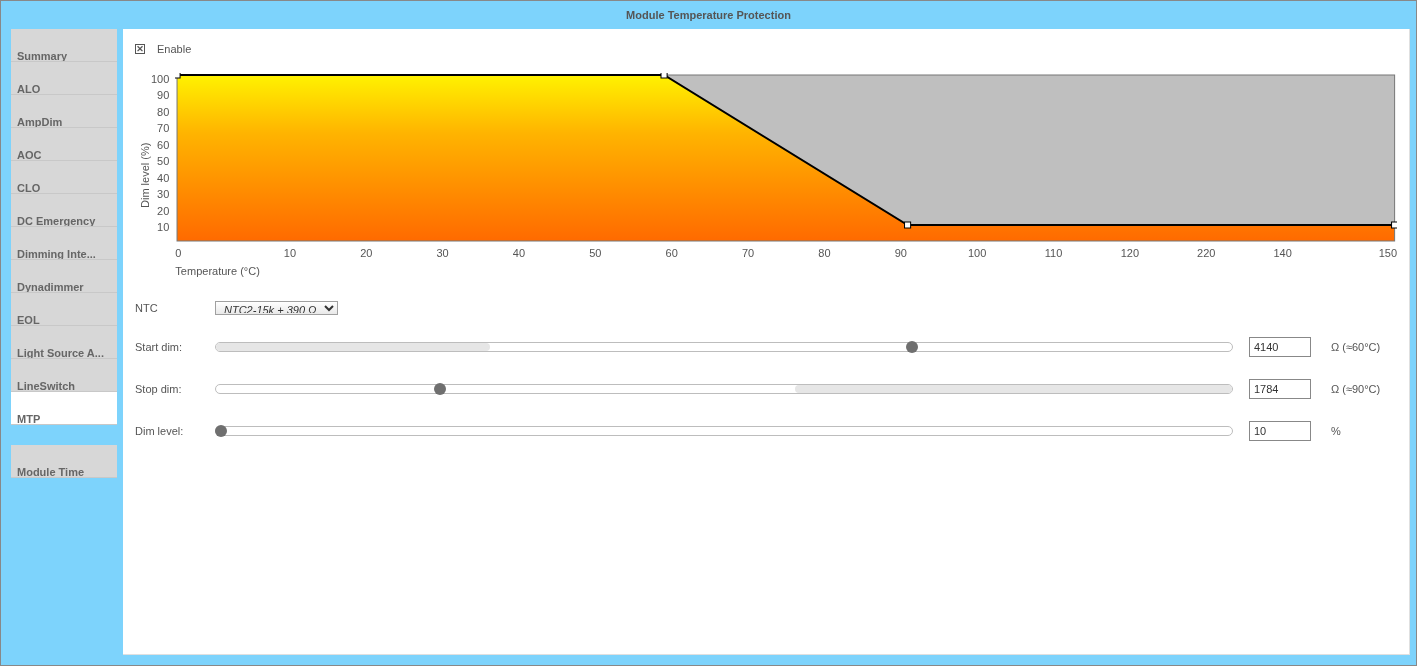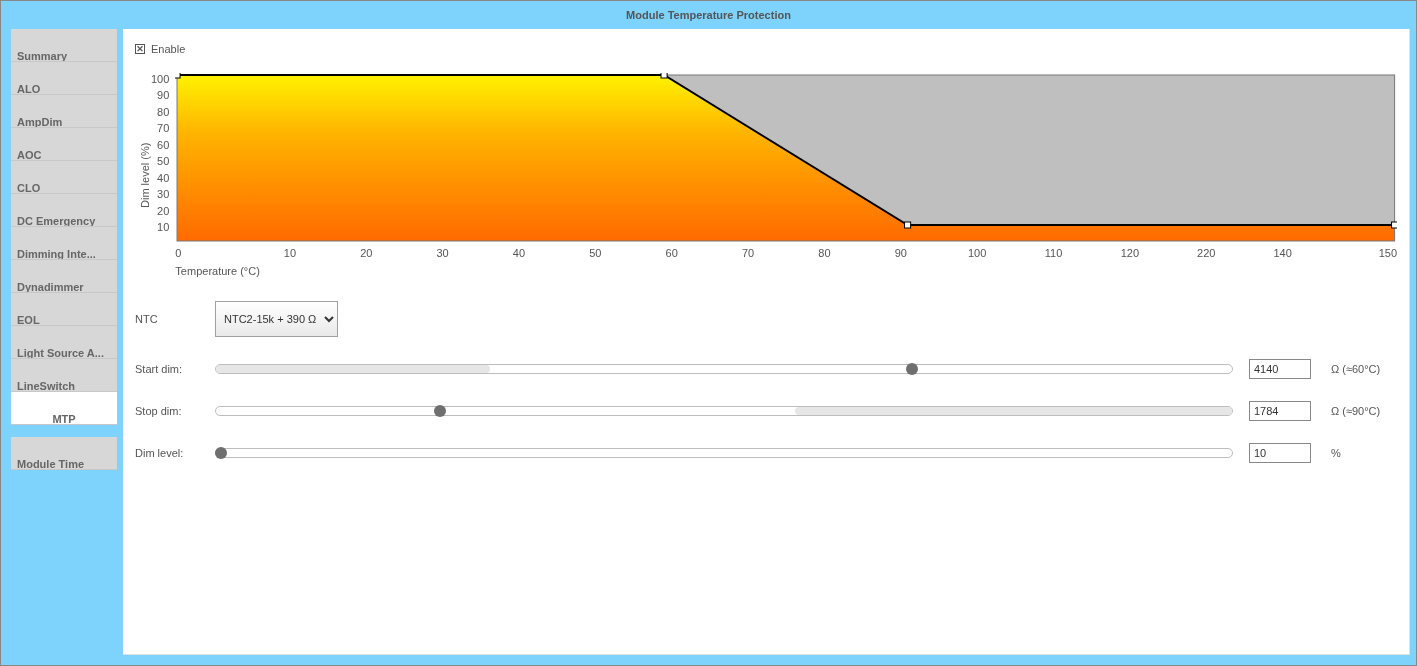--- a/index.html
+++ b/index.html
@@ -41,21 +41,21 @@
     color: #666;
     white-space: nowrap;
     overflow: hidden;
     text-overflow: ellipsis;
     cursor: pointer;
     font-size: 11px;
   }
   .sidebar-item.active {
     background: #fff;
   }
-  .sidebar-item.last-group { margin-bottom: 12px; text-align: center; }
+  .sidebar-item.last-group { margin-bottom: 20px; }
   .content {
     flex: 1;
     background: #fff;
     margin: 2px 6px 6px 4px;
     padding: 14px 12px;
     border: 1px solid #e0e0e0;
     border-left: none;
     border-top: none;
     position: relative;
   }
@@ -65,21 +65,21 @@
     border: 1px solid #555;
     display: inline-flex;
     align-items: center;
     justify-content: center;
     margin-right: 6px;
     font-size: 9px;
     line-height: 9px;
     cursor: pointer;
   }
   .check-mark { font-weight: bold; }
-  .cb-label { color: #555; }
+  .cb-label { color: #555; margin-left: 6px; }
   .chart-wrap {
     display: flex;
     margin-top: 18px;
   }
   .ylabel {
     writing-mode: vertical-rl;
     transform: rotate(180deg);
     text-align: center;
     font-size: 11px;
     color: #555;
@@ -115,24 +115,25 @@
     align-items: center;
     margin-bottom: 22px;
   }
   .form-label {
     width: 80px;
     color: #555;
   }
   .select {
     border: 1px solid #a0a0a0;
     background: linear-gradient(#fff,#e9e9e9);
-    height: 36px;
+    height: 14px;
     font-size: 11px;
     padding: 1px 4px;
     color: #333;
+    font-style: italic;
   }
   .slider-track {
     position: relative;
     height: 10px;
     border: 1px solid #bdbdbd;
     border-radius: 5px;
     background: #fff;
     flex: 1;
     margin-right: 16px;
     cursor: pointer;

